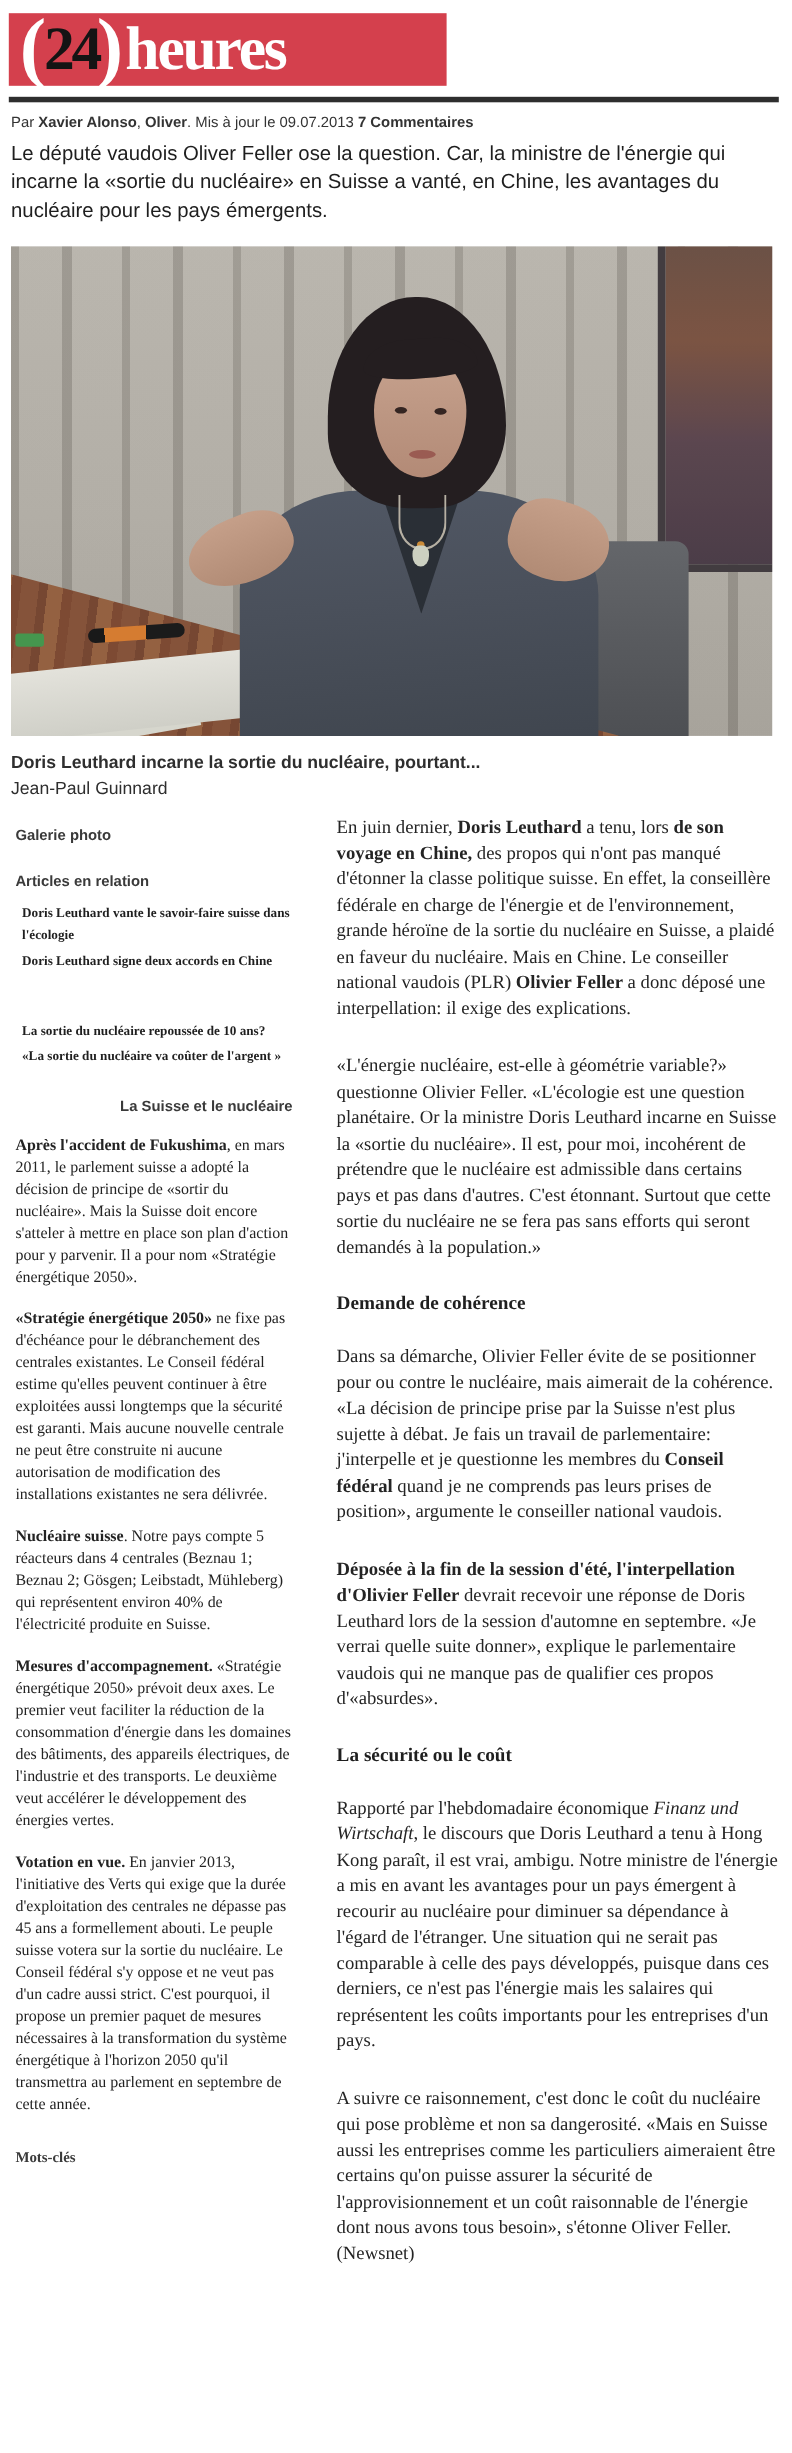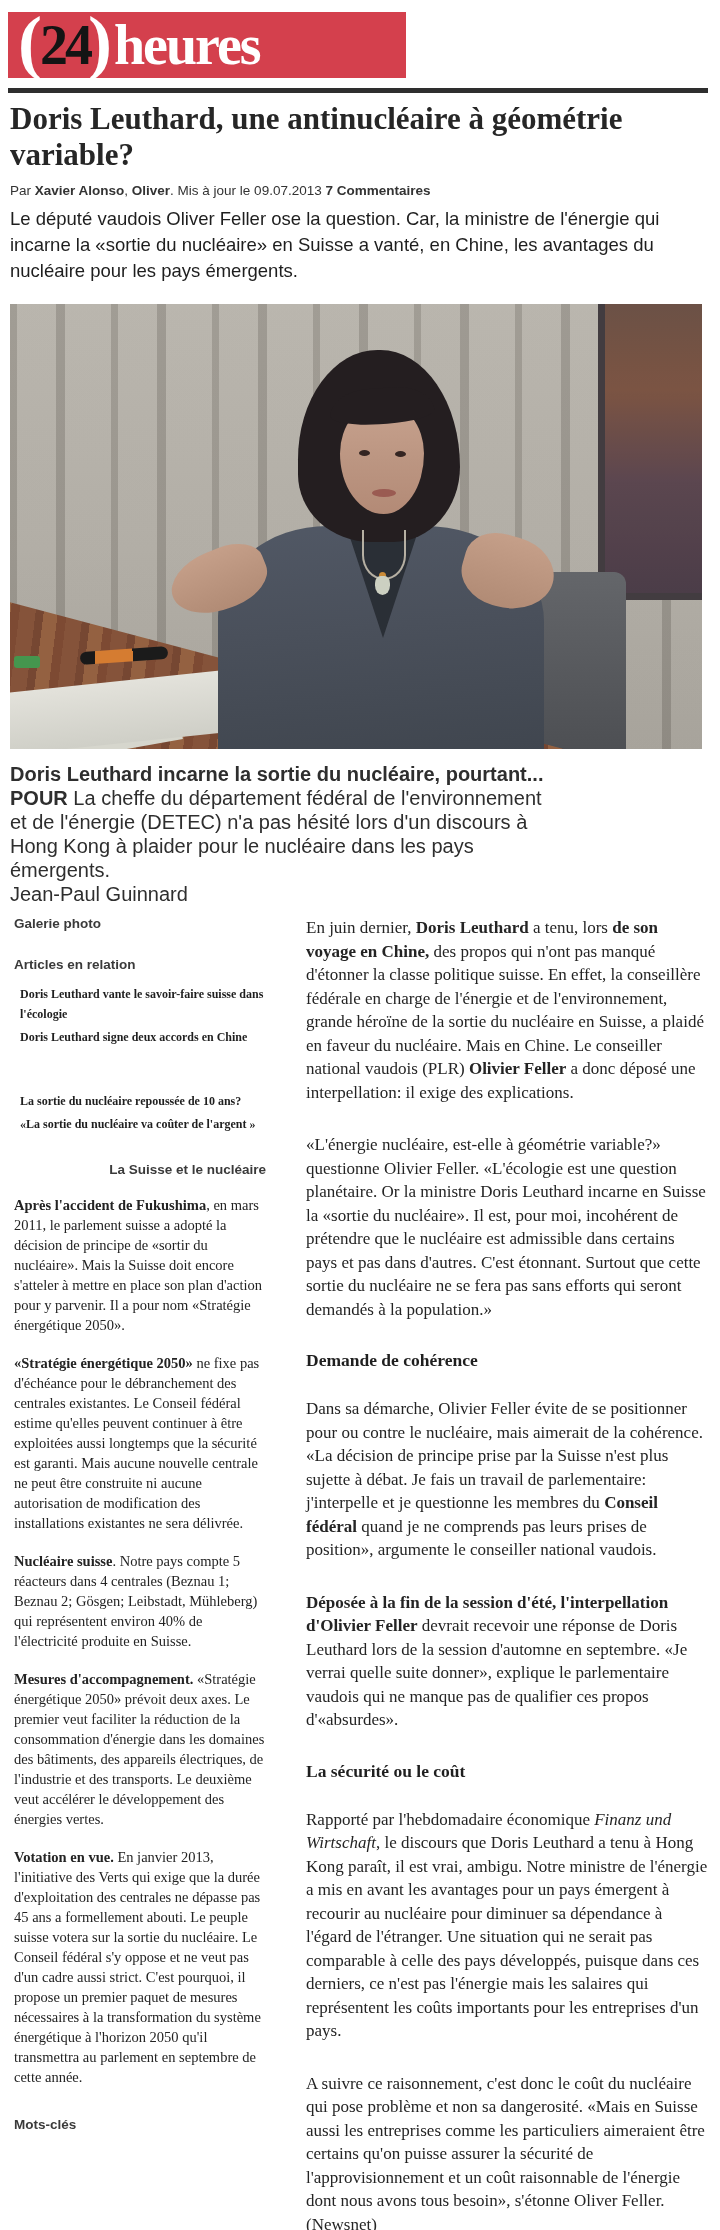--- a/index.html
+++ b/index.html
@@ -60,38 +60,38 @@
   .ph-mouth{left:362px;top:185px;width:24px;height:8px;background:#a05a50;border-radius:50%;}
   .ph-necklace{left:352px;top:226px;width:44px;height:50px;border:2.5px solid #b7b0a2;border-top:none;
                border-radius:0 0 52% 52%;box-sizing:border-box;}
   .ph-pendant{left:365px;top:272px;width:15px;height:19px;background:#ccd0c0;border-radius:45% 45% 60% 60%;}
   .ph-bead{left:369px;top:268px;width:7px;height:7px;background:#d08a2e;border-radius:50%;}
   .ph-hand{background:linear-gradient(#c89e86,#b58a72);}
   .ph-hand.l{left:160px;top:246px;width:98px;height:60px;border-radius:55% 45% 50% 60%;transform:rotate(-22deg);}
   .ph-hand.r{left:452px;top:232px;width:92px;height:72px;border-radius:45% 55% 60% 50%;transform:rotate(16deg);}
 
   
-  .caption{margin:13px 10px 0;font-size:20px;line-height:24px;color:#2e2e2e;width:548px;}
+  .caption{margin:13px 10px 0;font-size:16px;line-height:24px;color:#2e2e2e;width:548px;}
   .cap-title{font-weight:bold;}
   .caption .b{font-weight:bold;}
 
   
   .columns{display:flex;align-items:flex-start;margin:10px 0 0 14px;}
-  .sidebar{width:252px;flex:none;}
+  .sidebar{width:252px;flex:none;margin-top:12px;}
   .side-h{font-size:13.5px;font-weight:bold;color:#3a3a3a;}
   .side-h.gallery{margin-bottom:26px;cursor:pointer;}
   .side-links{margin:12px 0 0 6px;}
   .side-link{font-family:"Liberation Serif",serif;font-weight:bold;font-size:12px;line-height:20px;
              color:#1f1f1f;margin-bottom:3px;cursor:pointer;}
   .side-links.more{margin-top:44px;}
   .side-h.boxh{margin-top:28px;text-align:right;}
   .side-p{font-family:"Liberation Serif",serif;font-size:14.5px;line-height:20px;color:#232323;
           margin:18px 0 0;}
   .side-p .b{font-weight:bold;}
-  .side-h.kwh{margin-top:30px;}
+  .side-h.kwh{margin-top:30px;font-family:Liberation Serif, serif;}
 
   .main{width:402px;margin-left:40px;flex:none;font-family:"Liberation Serif",serif;color:#242424;}
   .main p{font-size:17px;line-height:23.5px;margin:0 0 29px;}
   .main p .b{font-weight:bold;}
   .main p .i{font-style:italic;}
   .main h2{font-family:"Liberation Serif",serif;font-size:17.5px;font-weight:bold;color:#1f1f1f;
            margin:0 0 26px;}
 </style>
 </head>
 <body>
@@ -101,21 +101,20 @@
   <header class="masthead">
     <div class="logo">
       <span class="paren">(</span>
       <span class="num">24</span>
       <span class="paren">)</span>
       <span class="word">heures</span>
     </div>
     <div class="top-rule"></div>
   </header>
 
-  <h1 class="title">Doris Leuthard, une antinucléaire à géométrie variable?</h1>
 
   <div class="byline">
     <span><span>Par </span><span class="b">Xavier Alonso</span><span>, </span><span class="b">Oliver</span><span>. Mis à jour le 09.07.2013 </span></span><span class="comments">7 Commentaires</span>
   </div>
 
   <p class="lead">Le député vaudois Oliver Feller ose la question. Car, la ministre de l'énergie qui incarne la «sortie du nucléaire» en Suisse a vanté, en Chine, les avantages du nucléaire pour les pays émergents.</p>
 
   <div class="photo">
     <div class="ph-painting"></div>
     <div class="ph-chair"></div>
@@ -137,21 +136,20 @@
       <div class="ph-necklace"></div>
       <div class="ph-bead"></div>
       <div class="ph-pendant"></div>
       <div class="ph-hand l"></div>
       <div class="ph-hand r"></div>
     </div>
   </div>
 
   <div class="caption">
     <div class="cap-title">Doris Leuthard incarne la sortie du nucléaire, pourtant...</div>
-    <div class="cap-body"><span class="b">POUR</span><span> La cheffe du département fédéral de l'environnement et de l'énergie (DETEC) n'a pas hésité lors d'un discours à Hong Kong à plaider pour le nucléaire dans les pays émergents.</span></div>
     <div class="credit">Jean-Paul Guinnard</div>
   </div>
 
   <div class="columns">
 
     <aside class="sidebar">
       <div class="side-h gallery">Galerie photo</div>
       <div class="side-h">Articles en relation</div>
       <div class="side-links">
         <div class="side-link">Doris Leuthard vante le savoir-faire suisse dans l'écologie</div>

